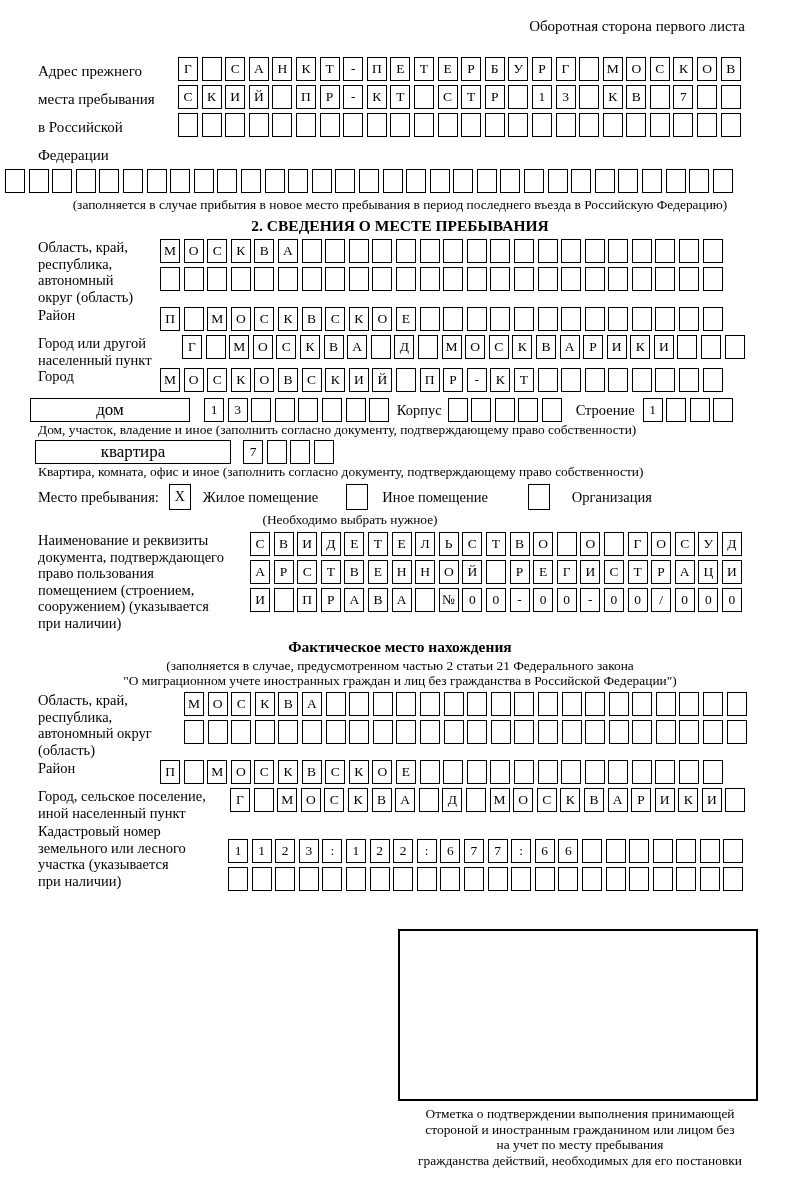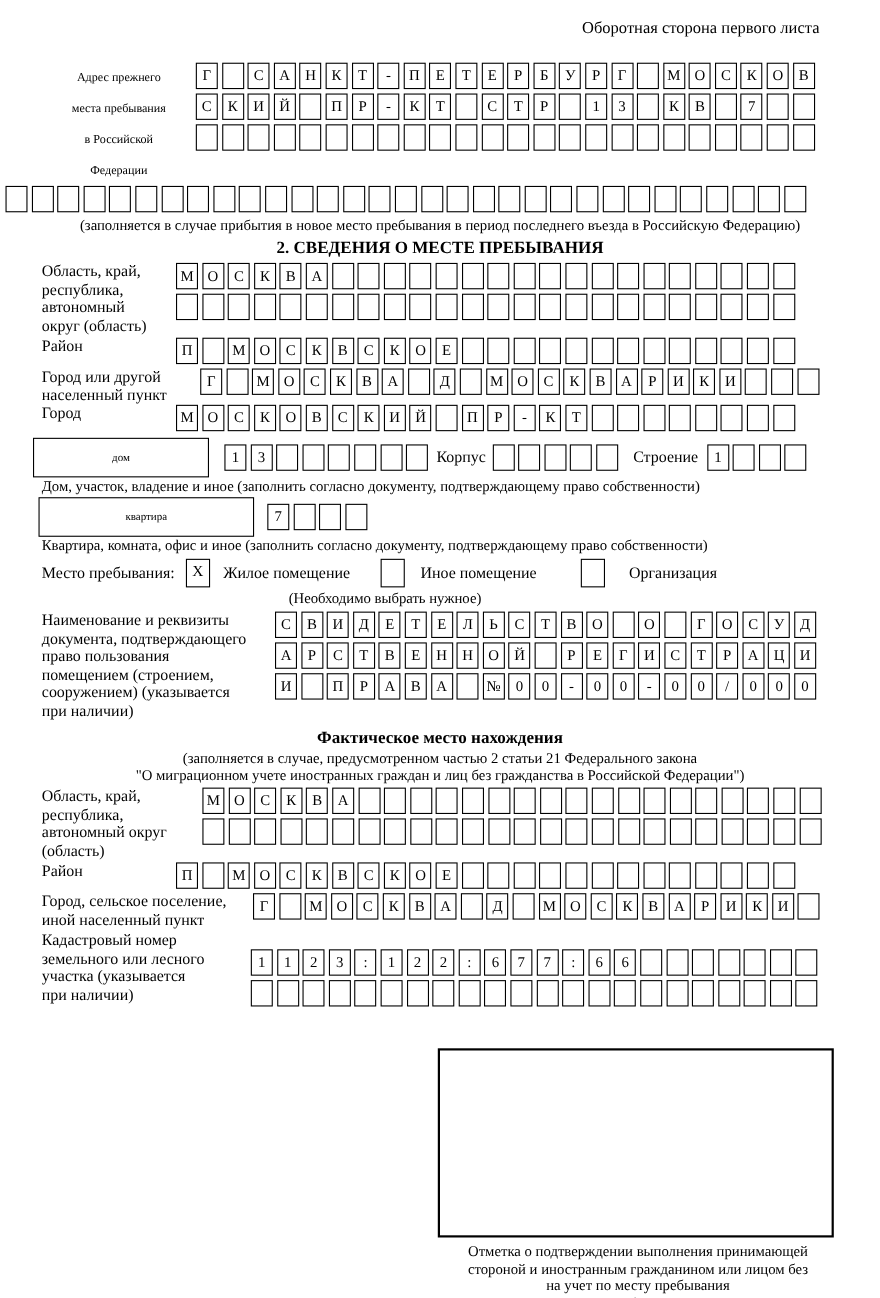--- a/index.html
+++ b/index.html
@@ -12,34 +12,34 @@
   .frow{display:flex;align-items:flex-start;margin-left:38px;}
   .lab{font-size:14.5px;line-height:16.5px;flex:0 0 auto;}
   .cells{display:flex;flex-wrap:nowrap;margin-bottom:4px;}
   .cell{
     box-sizing:border-box;flex:0 0 20px;width:20px;height:24px;
     border:1.7px solid #000;margin-right:3.6px;
     display:flex;align-items:center;justify-content:center;
     font-size:13.5px;
   }
   .labelbox{
-    box-sizing:border-box;border:1.7px solid #000;height:36px;
+    box-sizing:border-box;border:1.7px solid #000;height:24px;
     display:flex;align-items:center;justify-content:center;
-    font-size:10px;flex:0 0 auto;text-align:right;
+    font-size:17px;flex:0 0 auto;text-align:right;
   }
   .chk{
     box-sizing:border-box;width:22px;height:26px;border:1.7px solid #000;
     display:flex;align-items:center;justify-content:center;font-size:14px;flex:0 0 auto;
   }
   .note-center{text-align:center;font-size:13.4px;line-height:15px;margin-top:2px;}
   .note-left{margin-left:38px;font-size:13.4px;line-height:15px;}
   .sec-title{text-align:center;font-weight:bold;font-size:15.5px;margin-top:4px;line-height:19px;}
   .w122{width:122px;} .w146{width:146px;}
   .w190{width:190px;} .w192{width:192px;} .w212{width:212px;}
-  .addr-label{width:140px;font-size:11px;line-height:28px;text-align:center;}
+  .addr-label{width:140px;font-size:15px;line-height:28px;}
   .mt2{margin-top:2px;} .mt4{margin-top:4px;} .mt5{margin-top:5px;}
   .stamp-box{margin:34px 0 0 398px;width:360px;height:172px;border:2px solid #000;box-sizing:border-box;}
   .stamp-caption{margin:5px 0 0 378px;width:404px;text-align:center;font-size:13.4px;line-height:15.5px;}
   .mesto-row{display:flex;align-items:center;margin-left:38px;margin-top:5px;}
   .mesto-row .sp{flex:0 0 auto;}
   .dom-row{display:flex;align-items:center;margin-left:30px;margin-top:2px;}
   .kv-row{display:flex;align-items:center;margin-left:35px;margin-top:3px;}
   .inline-lab{font-size:14.5px;line-height:24px;}
 </style>
 </head>

